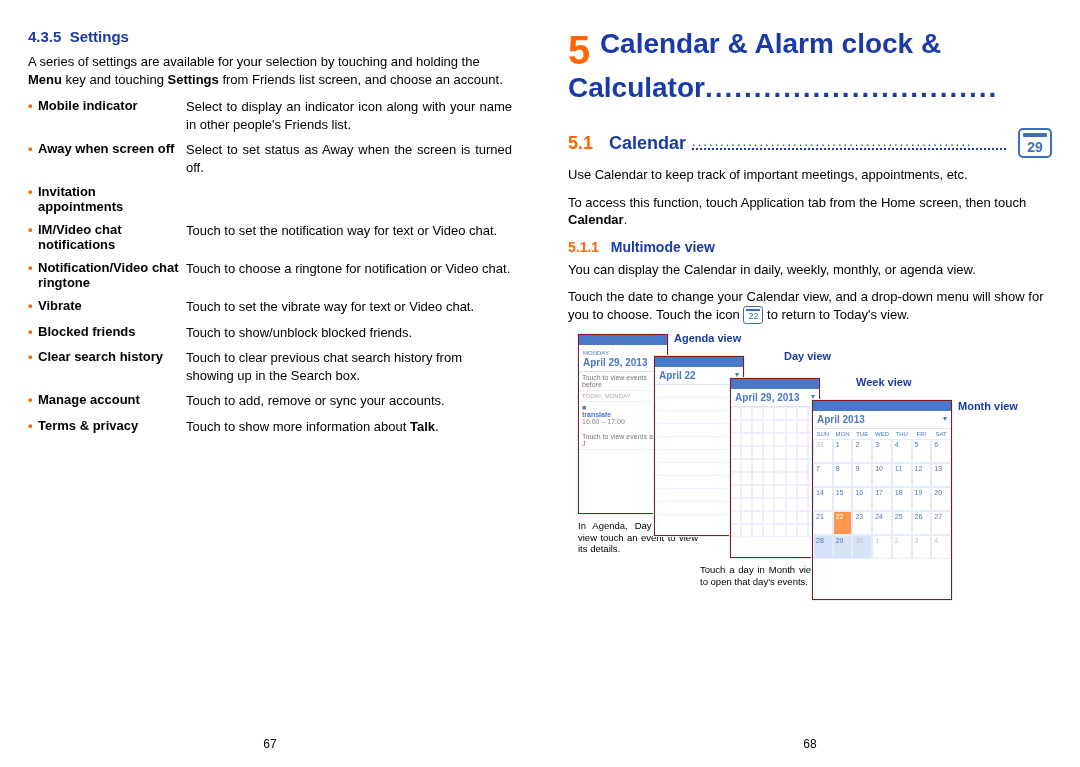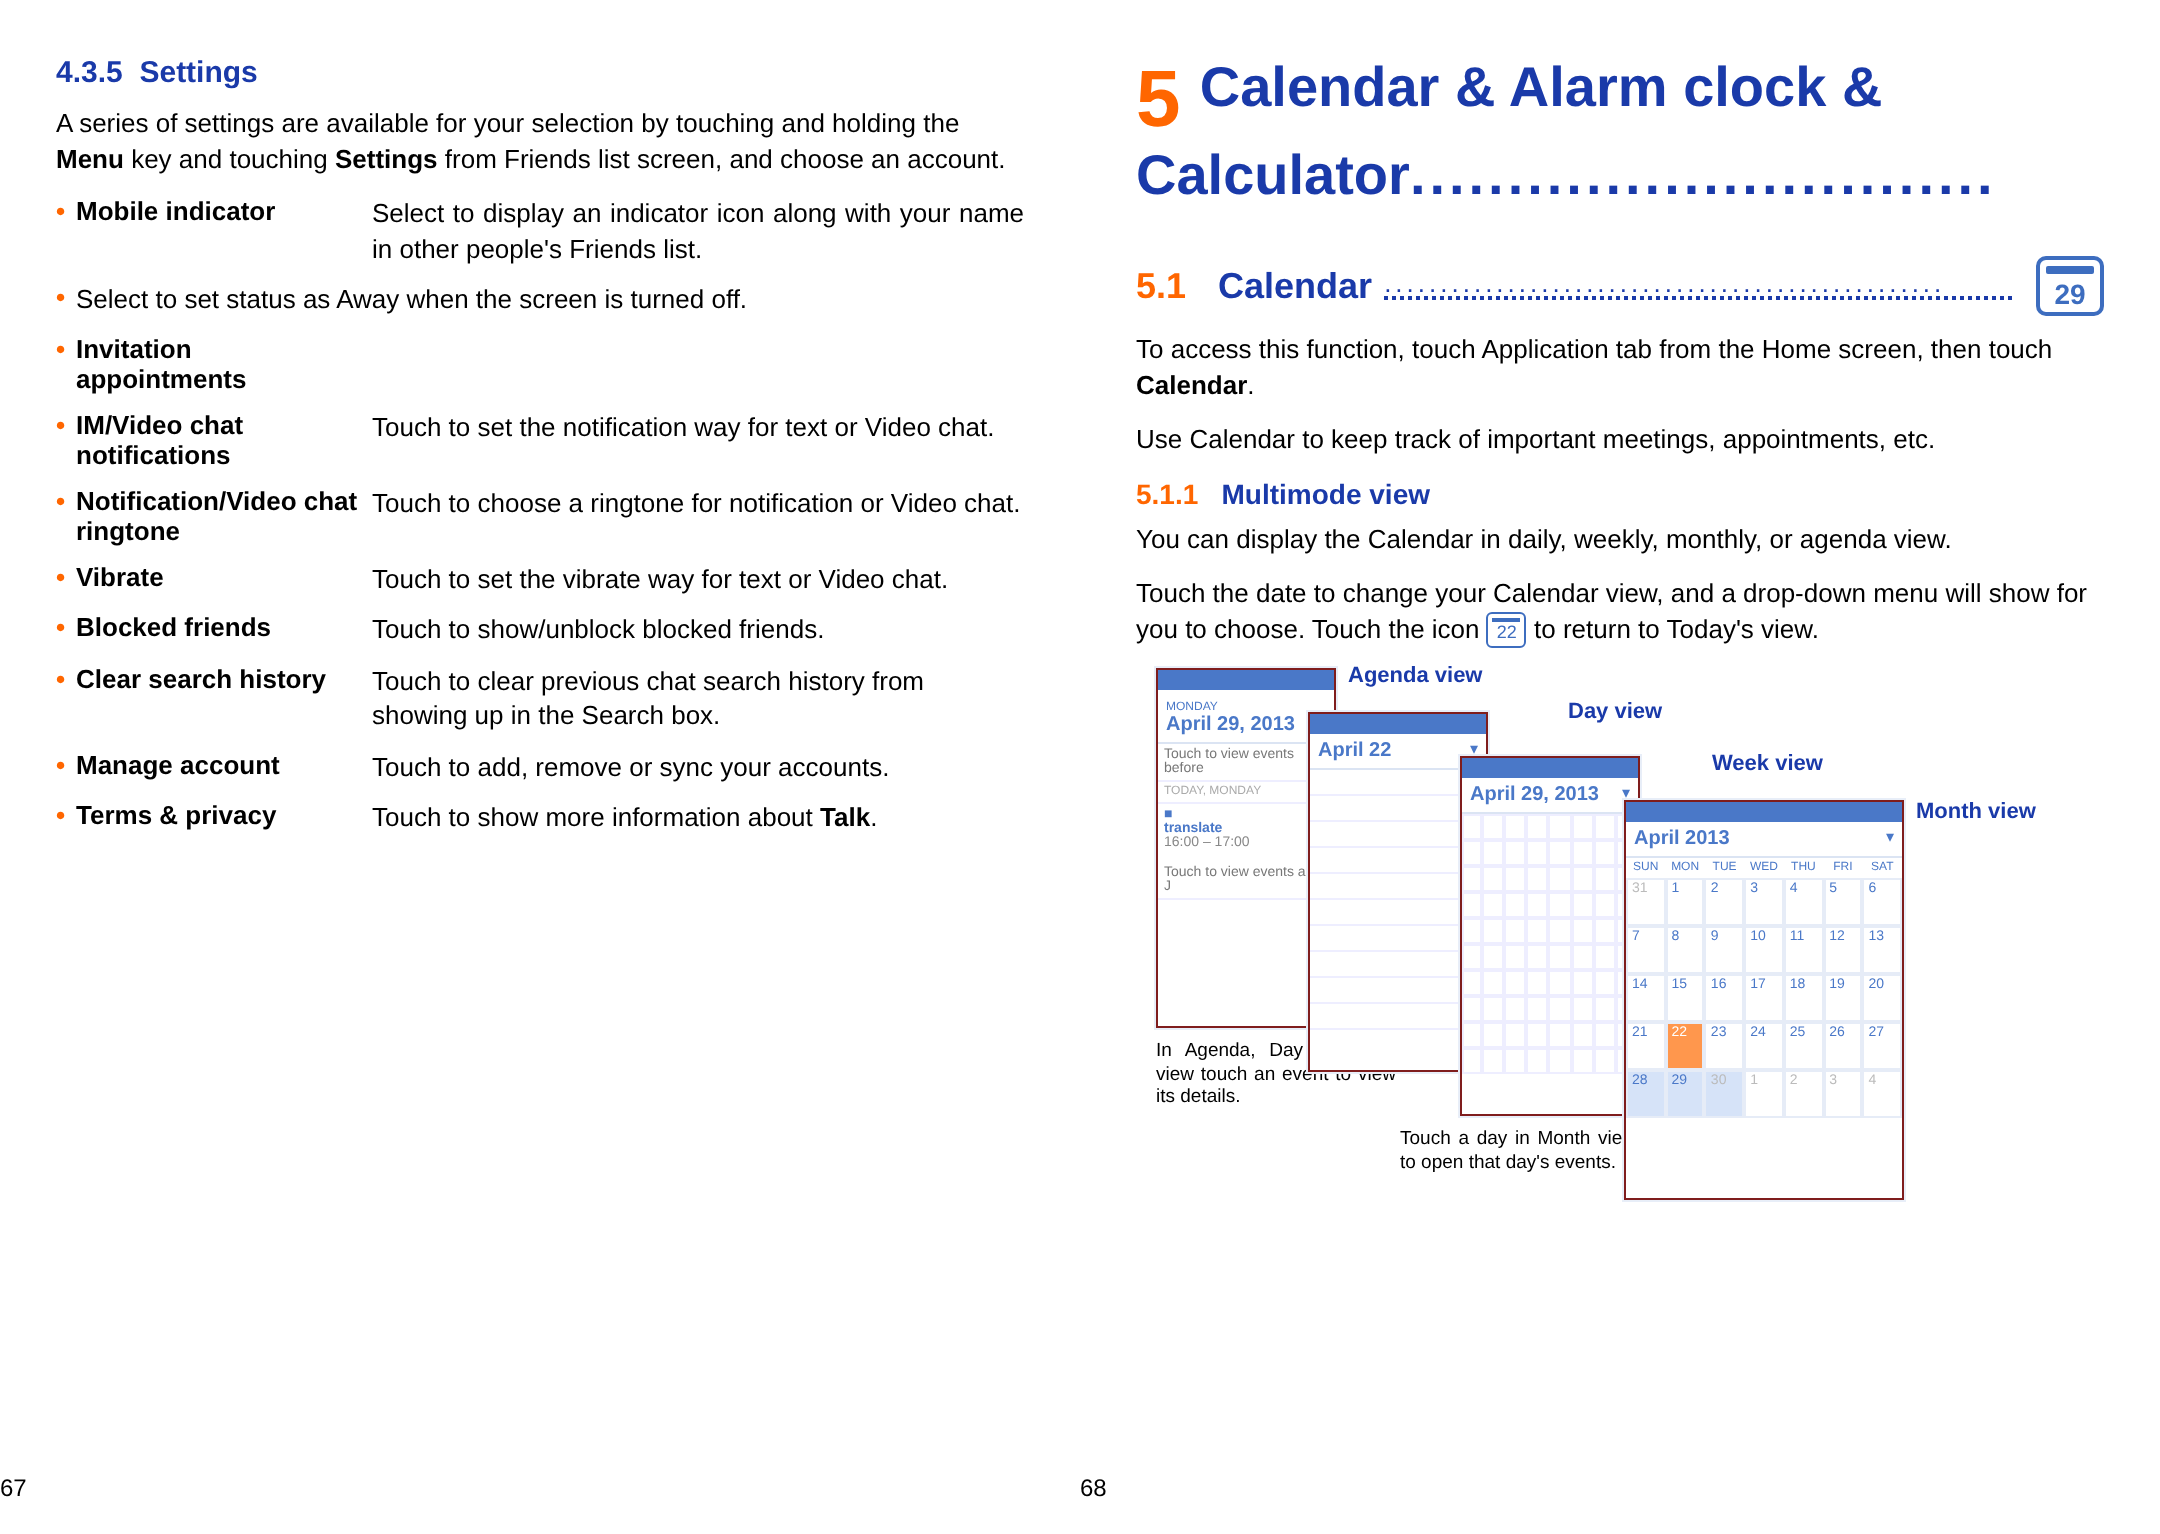--- a/index.html
+++ b/index.html
@@ -52,20 +52,21 @@
     color: #000;
     flex: 1;
     line-height: 1.35;
   }
   .desc.justify { text-align: justify; }
   .pagenum {
     position: absolute;
     bottom: 16px;
     left: 0;
     right: 0;
+    text-align: center;
     font-size: 12px;
   }
   
   .chapnum {
     color: #ff6600;
     font-weight: bold;
     font-size: 40px;
     display: inline-block;
     vertical-align: top;
     margin-right: 6px;
@@ -233,20 +234,21 @@
   </p>
 
   <div id="settings-list">
       <div class="settings-row">
         <span class="bullet">•</span>
         <span class="term">Mobile indicator</span>
         <span class="desc justify">Select to display an indicator icon along with your name in other people's Friends list.</span>
       </div>
       <div class="settings-row">
         <span class="bullet">•</span>
+        <span class="term">Away when screen off</span>
         <span class="desc justify">Select to set status as Away when the screen is turned off.</span>
       </div>
       <div class="settings-row">
         <span class="bullet">•</span>
         <span class="term">Invitation appointments</span>
       </div>
       <div class="settings-row">
         <span class="bullet">•</span>
         <span class="term">IM/Video chat notifications</span>
         <span class="desc">Touch to set the notification way for text or Video chat.</span>
@@ -296,24 +298,24 @@
 
   <div class="h2row">
     <span class="h2num">5.1</span>
     <span class="h2title">Calendar </span>
     <span class="h2dots"></span>
     <span class="cal-icon">
         <span>29</span>
       </span>
   </div>
 
+  <p class="para">Use Calendar to keep track of important meetings, appointments, etc.</p>
   <p class="para">
     <span>To access this function, touch Application tab from the Home screen, then touch </span><b>Calendar</b><span>.</span>
   </p>
-  <p class="para">Use Calendar to keep track of important meetings, appointments, etc.</p>
 
   <div class="h3row">
     <span class="h3num">5.1.1</span>
     <span class="h3title">Multimode view</span>
   </div>
   <p class="para">You can display the Calendar in daily, weekly, monthly, or agenda view.</p>
   <p class="para">
     <span>Touch the date to change your Calendar view, and a drop-down menu will show for you to choose. Touch the icon </span>
     <span class="inline-icon"><span style="position:relative;top:1px;">22</span></span>
     <span> to return to Today's view.</span>

